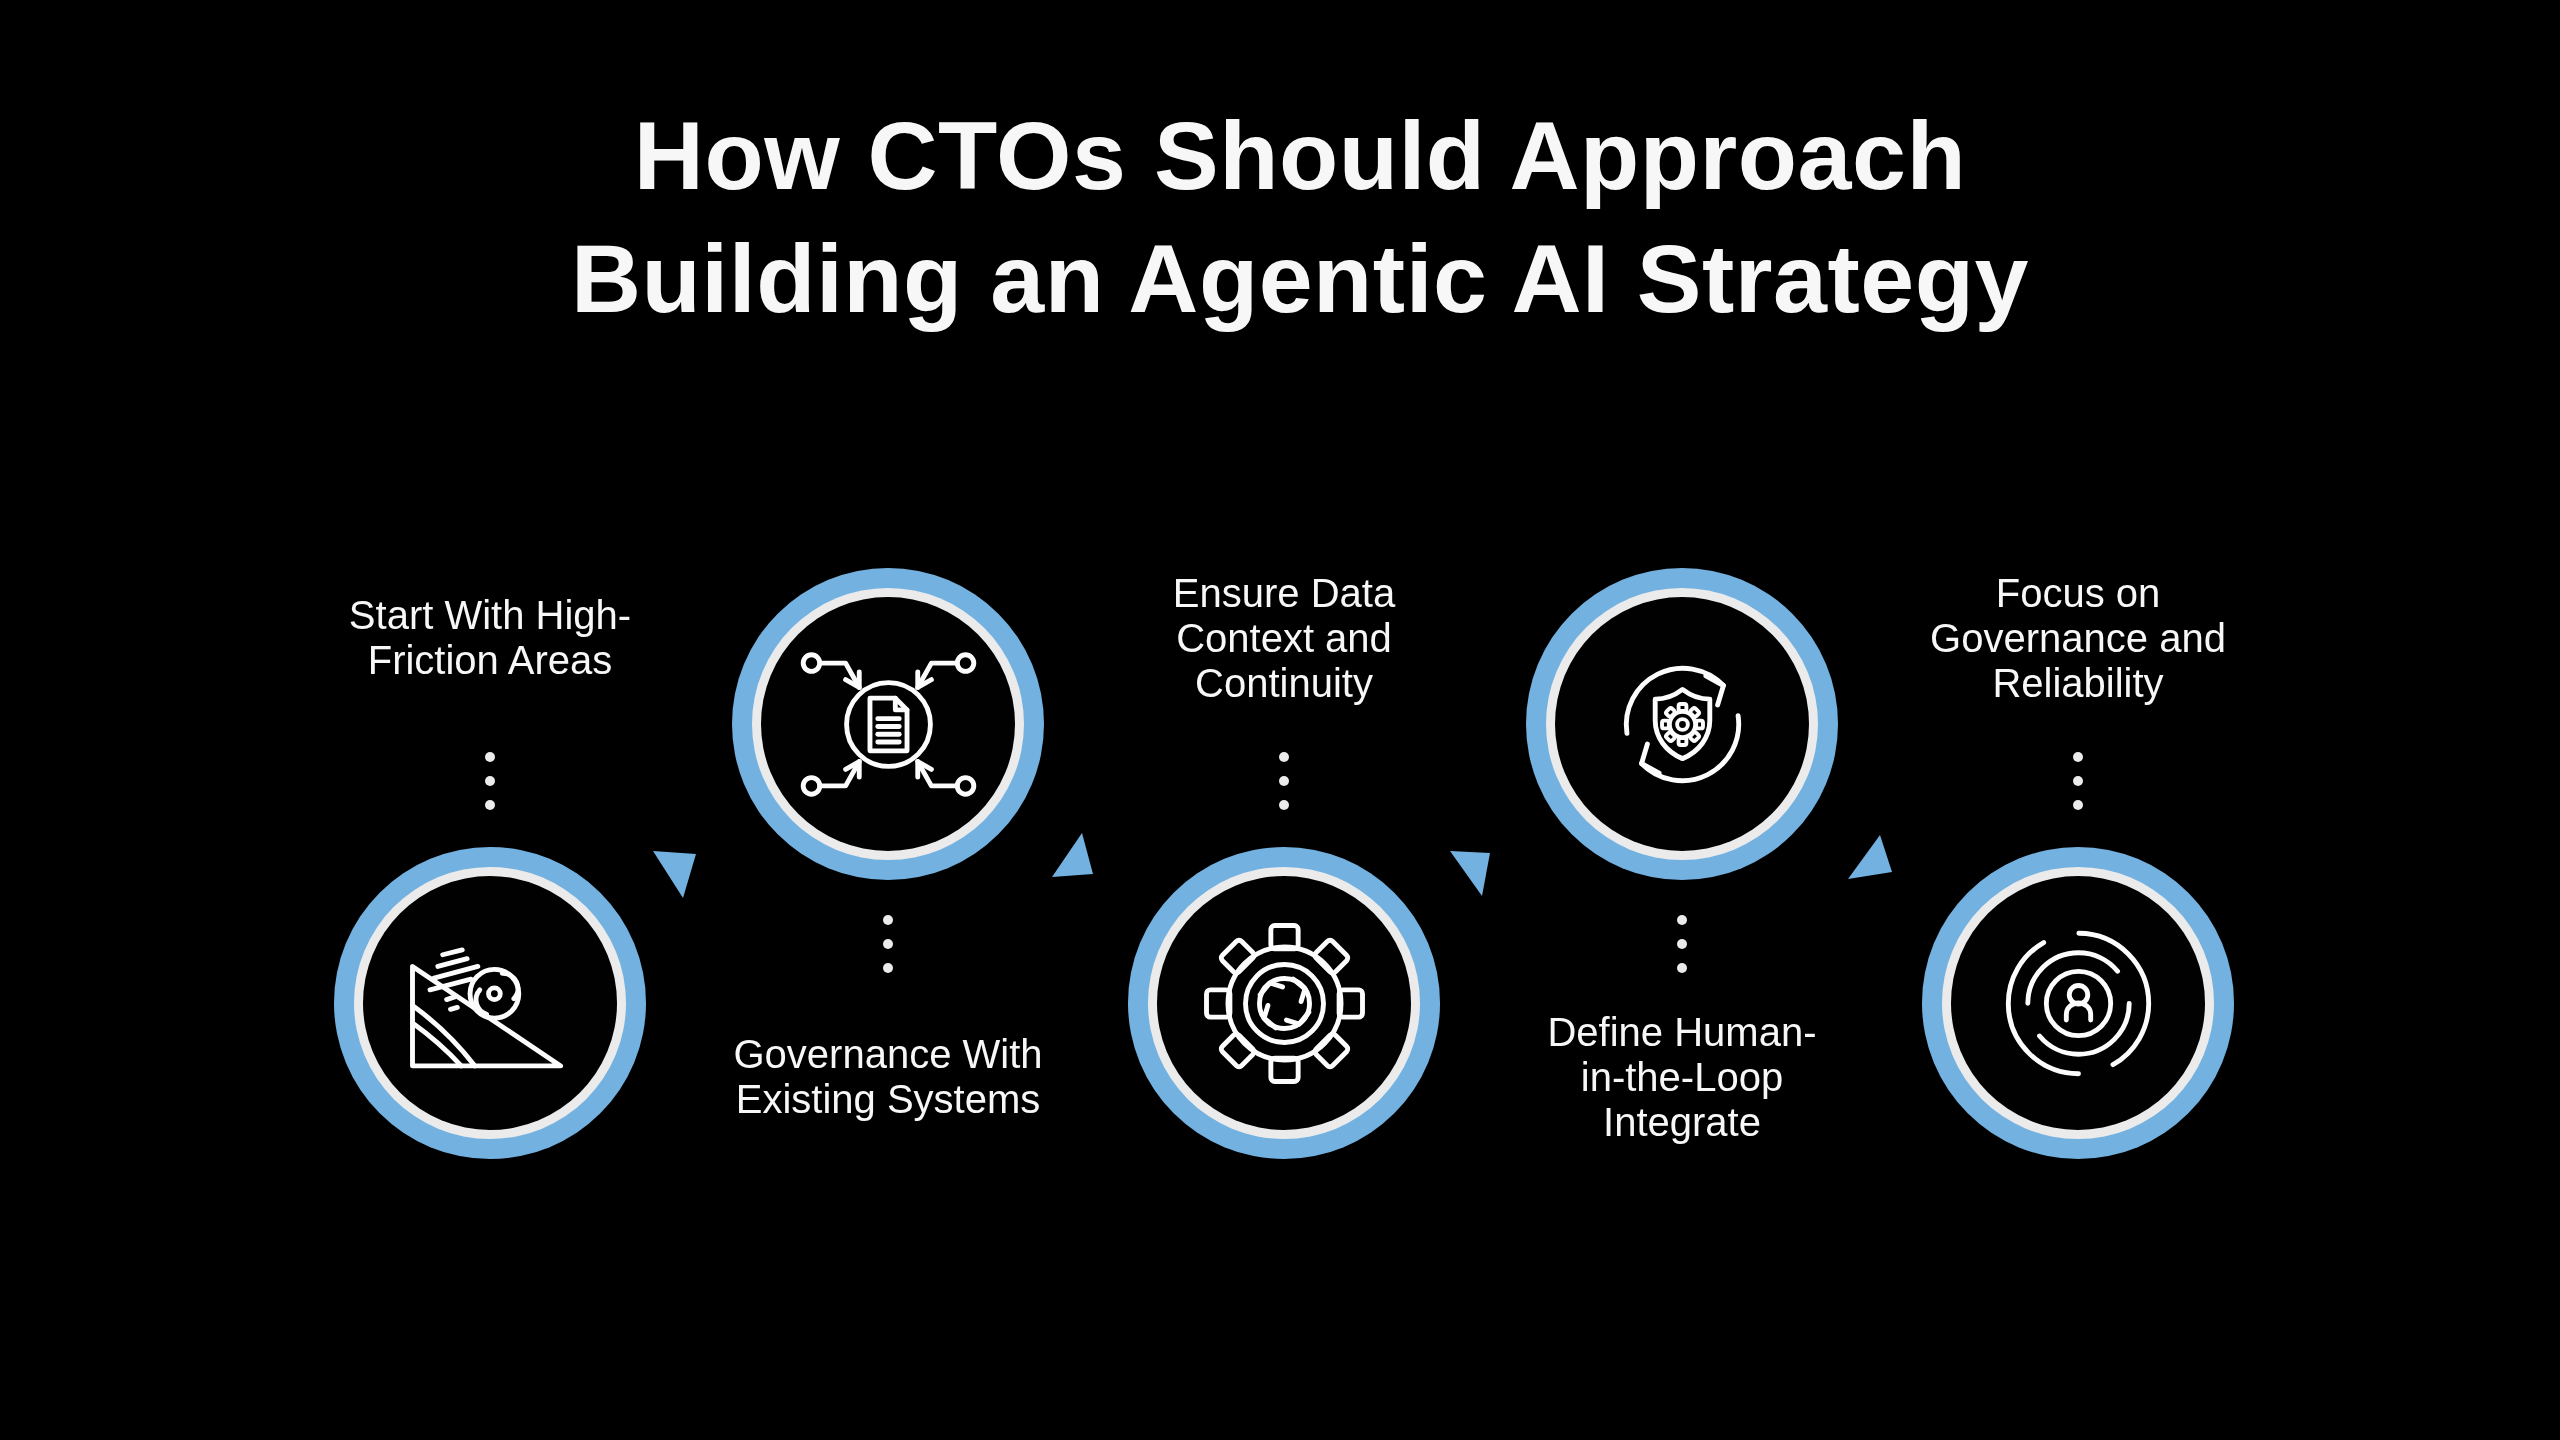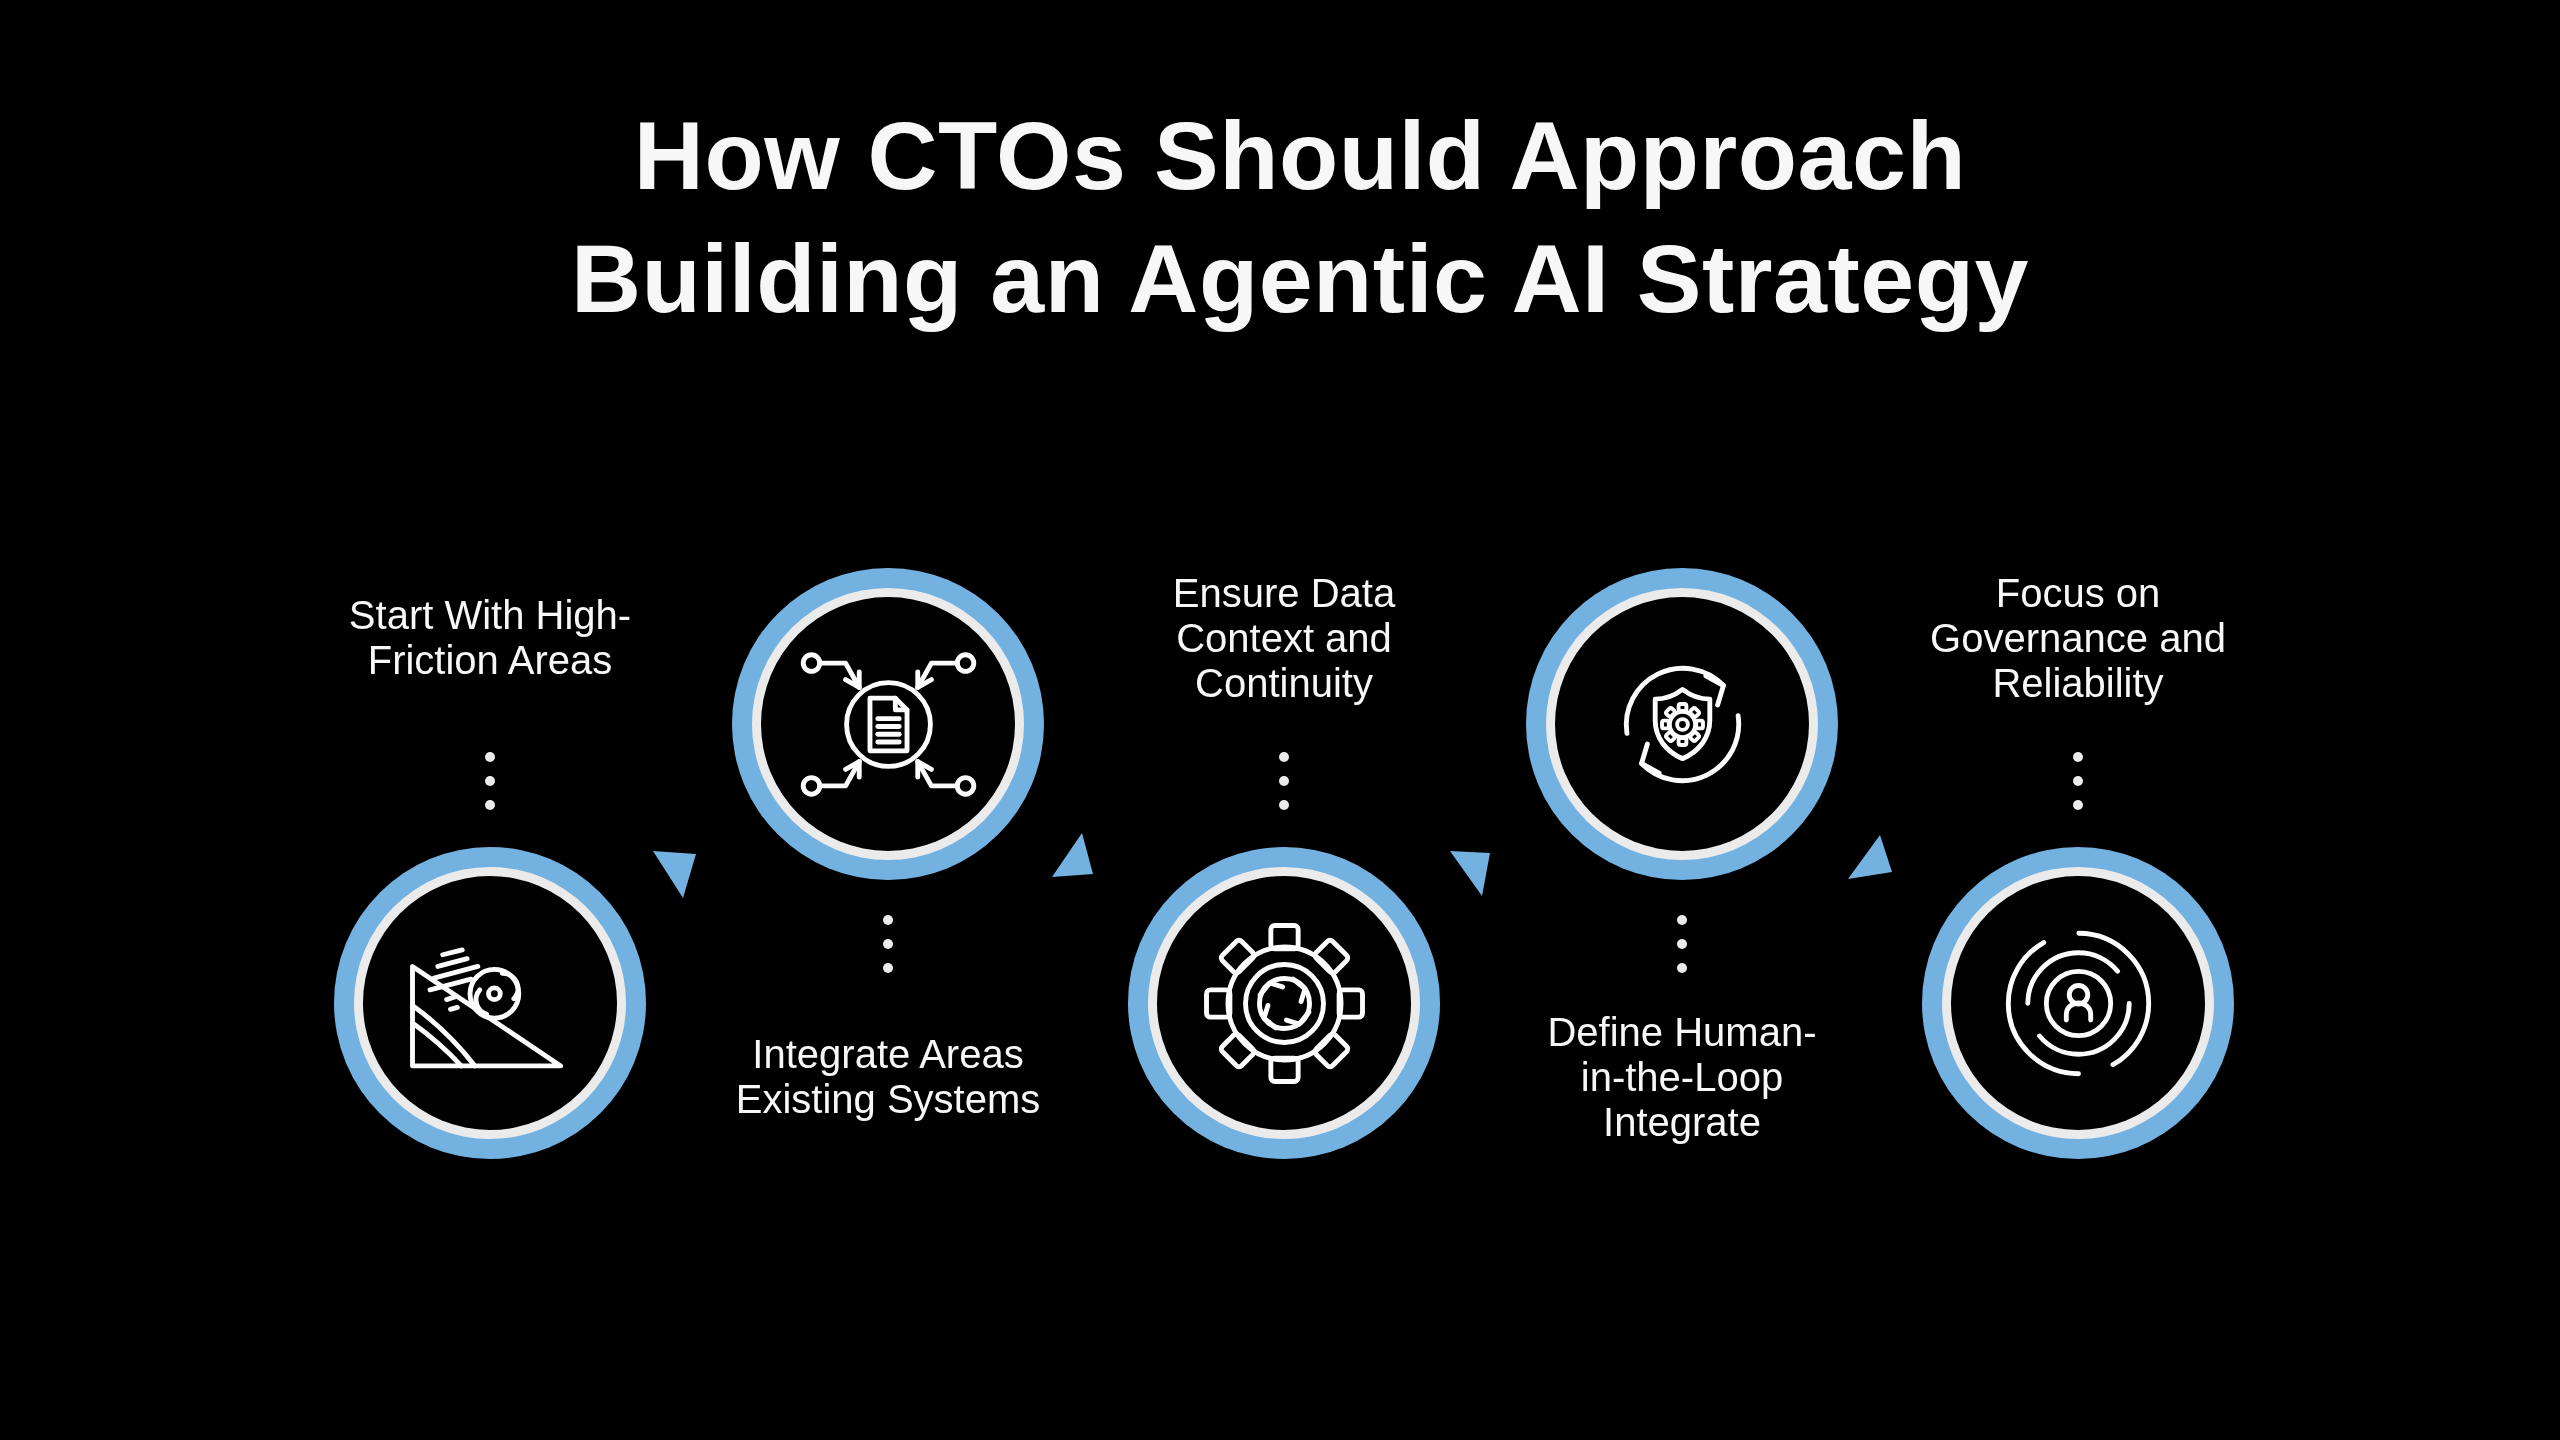--- a/index.html
+++ b/index.html
@@ -177,21 +177,21 @@
           </g>
         </svg>
       </div>
         </div>
     </div>
     <div class="node-dots">
         <i></i>
         <i></i>
         <i></i>
       </div>
-    <div class="node-label">Integrate Areas
+    <div class="node-label">Governance With
 Existing Systems</div>
   </div>
 
   <div class="node row-bottom" style="--cx:1284px">
     <div class="node-label">Ensure Data
 Context and
 Continuity</div>
     <div class="node-dots">
         <i></i>
         <i></i>

